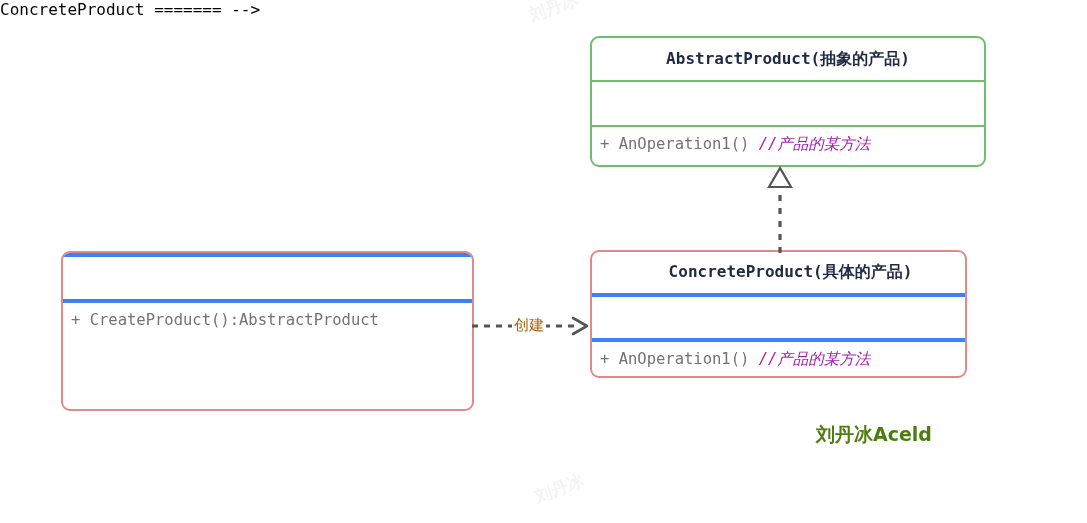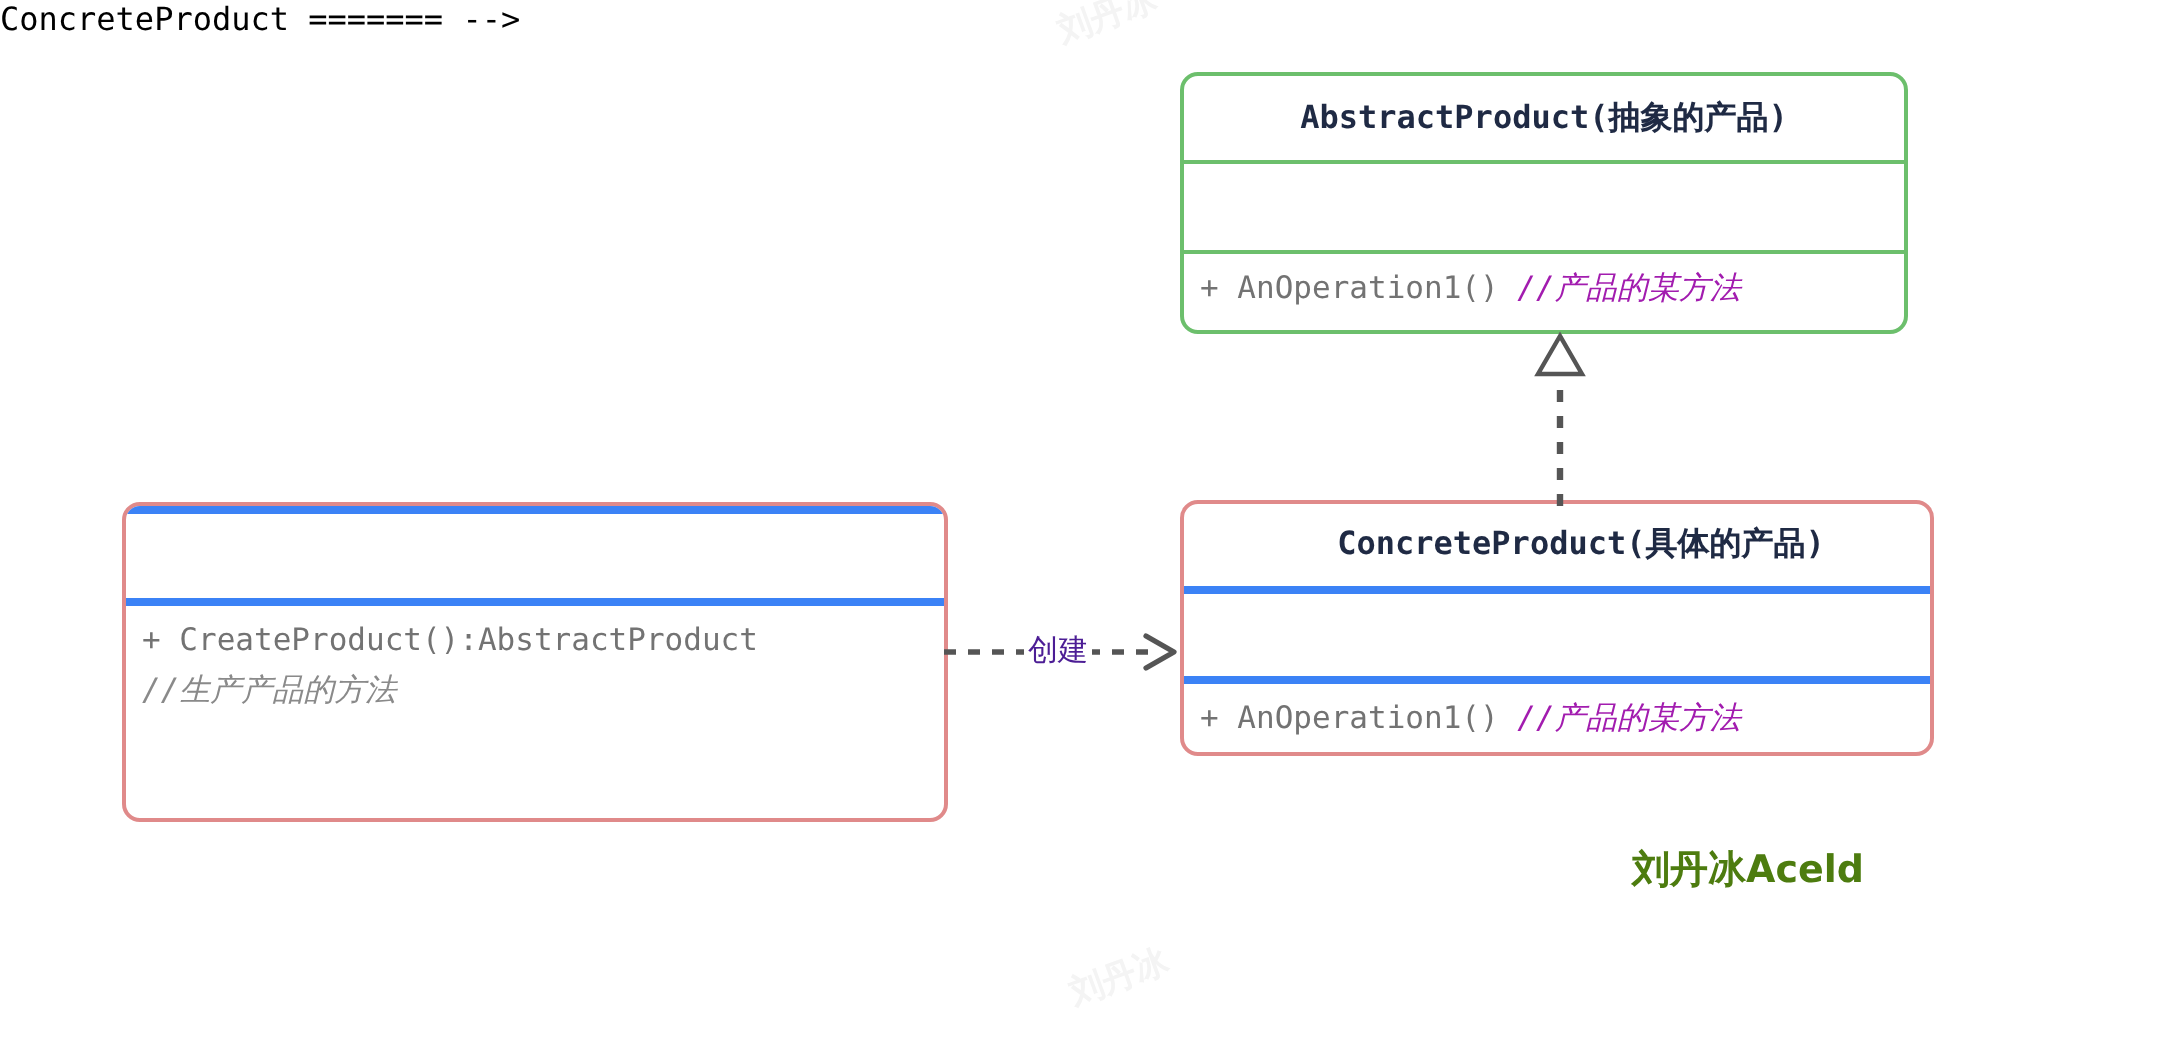--- a/index.html
+++ b/index.html
@@ -63,21 +63,21 @@
 
   
   .connector {
     position: absolute;
     pointer-events: none;
   }
   .edge-label {
     position: absolute;
     font-family: Liberation Serif, serif;
     font-size: 15px;
-    color: #4c1d95;
+    color: #a16207;
     background: #ffffff;
     padding: 0 2px;
     white-space: nowrap;
   }
 
   
   .wm-main {
     position: absolute;
     font-family: "DejaVu Sans", "Liberation Sans", sans-serif;
     font-weight: bold;
@@ -98,21 +98,21 @@
 </head>
 <body>
 
 <div id="canvas">
 
   
   <div class="wm-faint" style="left:528px; top:-4px;">刘丹冰</div>
   <div class="wm-faint" style="left:534px; top:477px;">刘丹冰</div>
 
   
-  <div class="uml-box green" style="left:590px; top:36px; width:364px; height:131px;">
+  <div class="uml-box green" style="left:590px; top:36px; width:396px; height:131px;">
     <div class="uml-title" style="height:42px;">AbstractProduct(抽象的产品)</div>
     <div class="uml-attrs sep-green" style="height:45px;"></div>
     <div class="uml-methods sep-green" style="height:40px;">
       <div class="m-line">
         <span class="m-sig">+ AnOperation1()</span>
         <span class="m-note">//产品的某方法</span>
       </div>
     </div>
   </div>
 
@@ -128,21 +128,20 @@
     </div>
   </div>
 
   
   <div class="uml-box pink" style="left:61px; top:251px; width:413px; height:160px;">
     <div class="uml-attrs sep-pink" style="height:46px;"></div>
     <div class="uml-methods sep-pink" style="height:70px;">
       <div class="m-line">
         <span class="m-sig">+ CreateProduct():AbstractProduct</span>
       </div>
-      <div class="m-note-line">//生产产品的方法</div>
     </div>
   </div>
 
   
   <svg class="connector" style="left:755px; top:165px; width:50px; height:90px;" width="50" height="90" viewBox="0 0 50 90">
     <line x1="25" y1="88" x2="25" y2="22" stroke="#555555" stroke-width="3.2" stroke-dasharray="6,7"></line>
     <polygon points="25,3 14,22 36,22" fill="#ffffff" stroke="#555555" stroke-width="2.2"></polygon>
   </svg>
 
    ConcreteProduct ======= --&gt;

